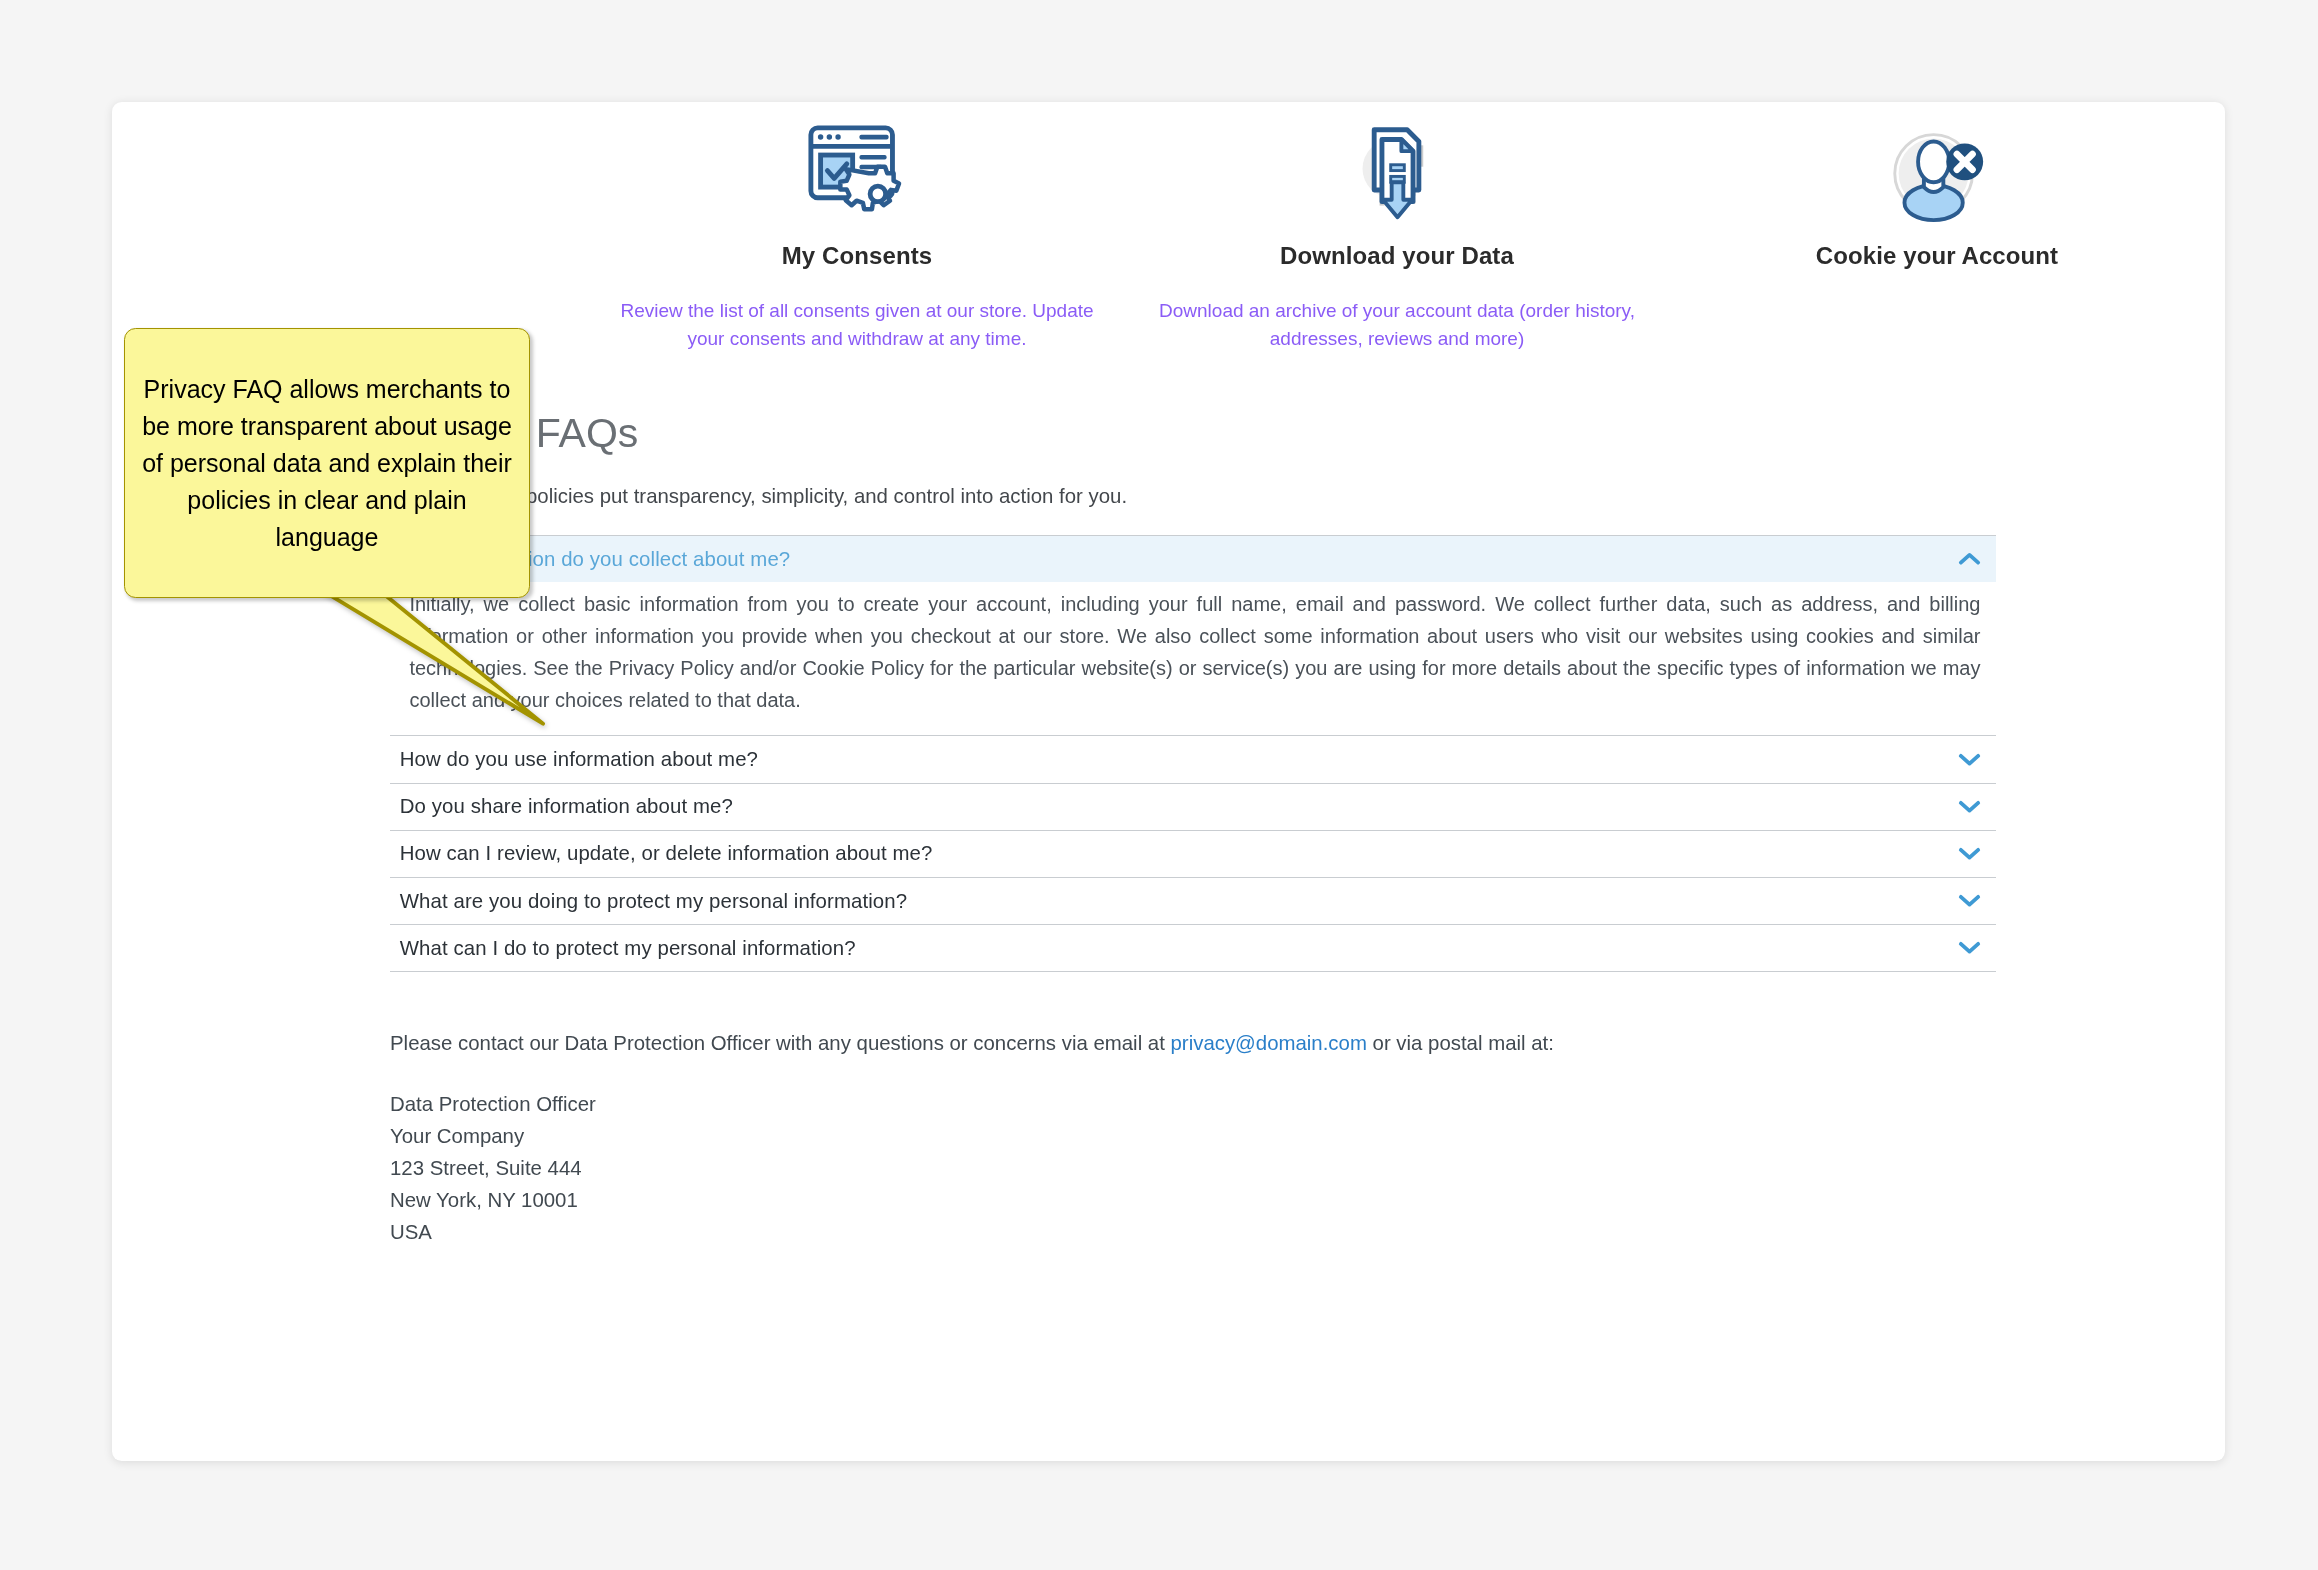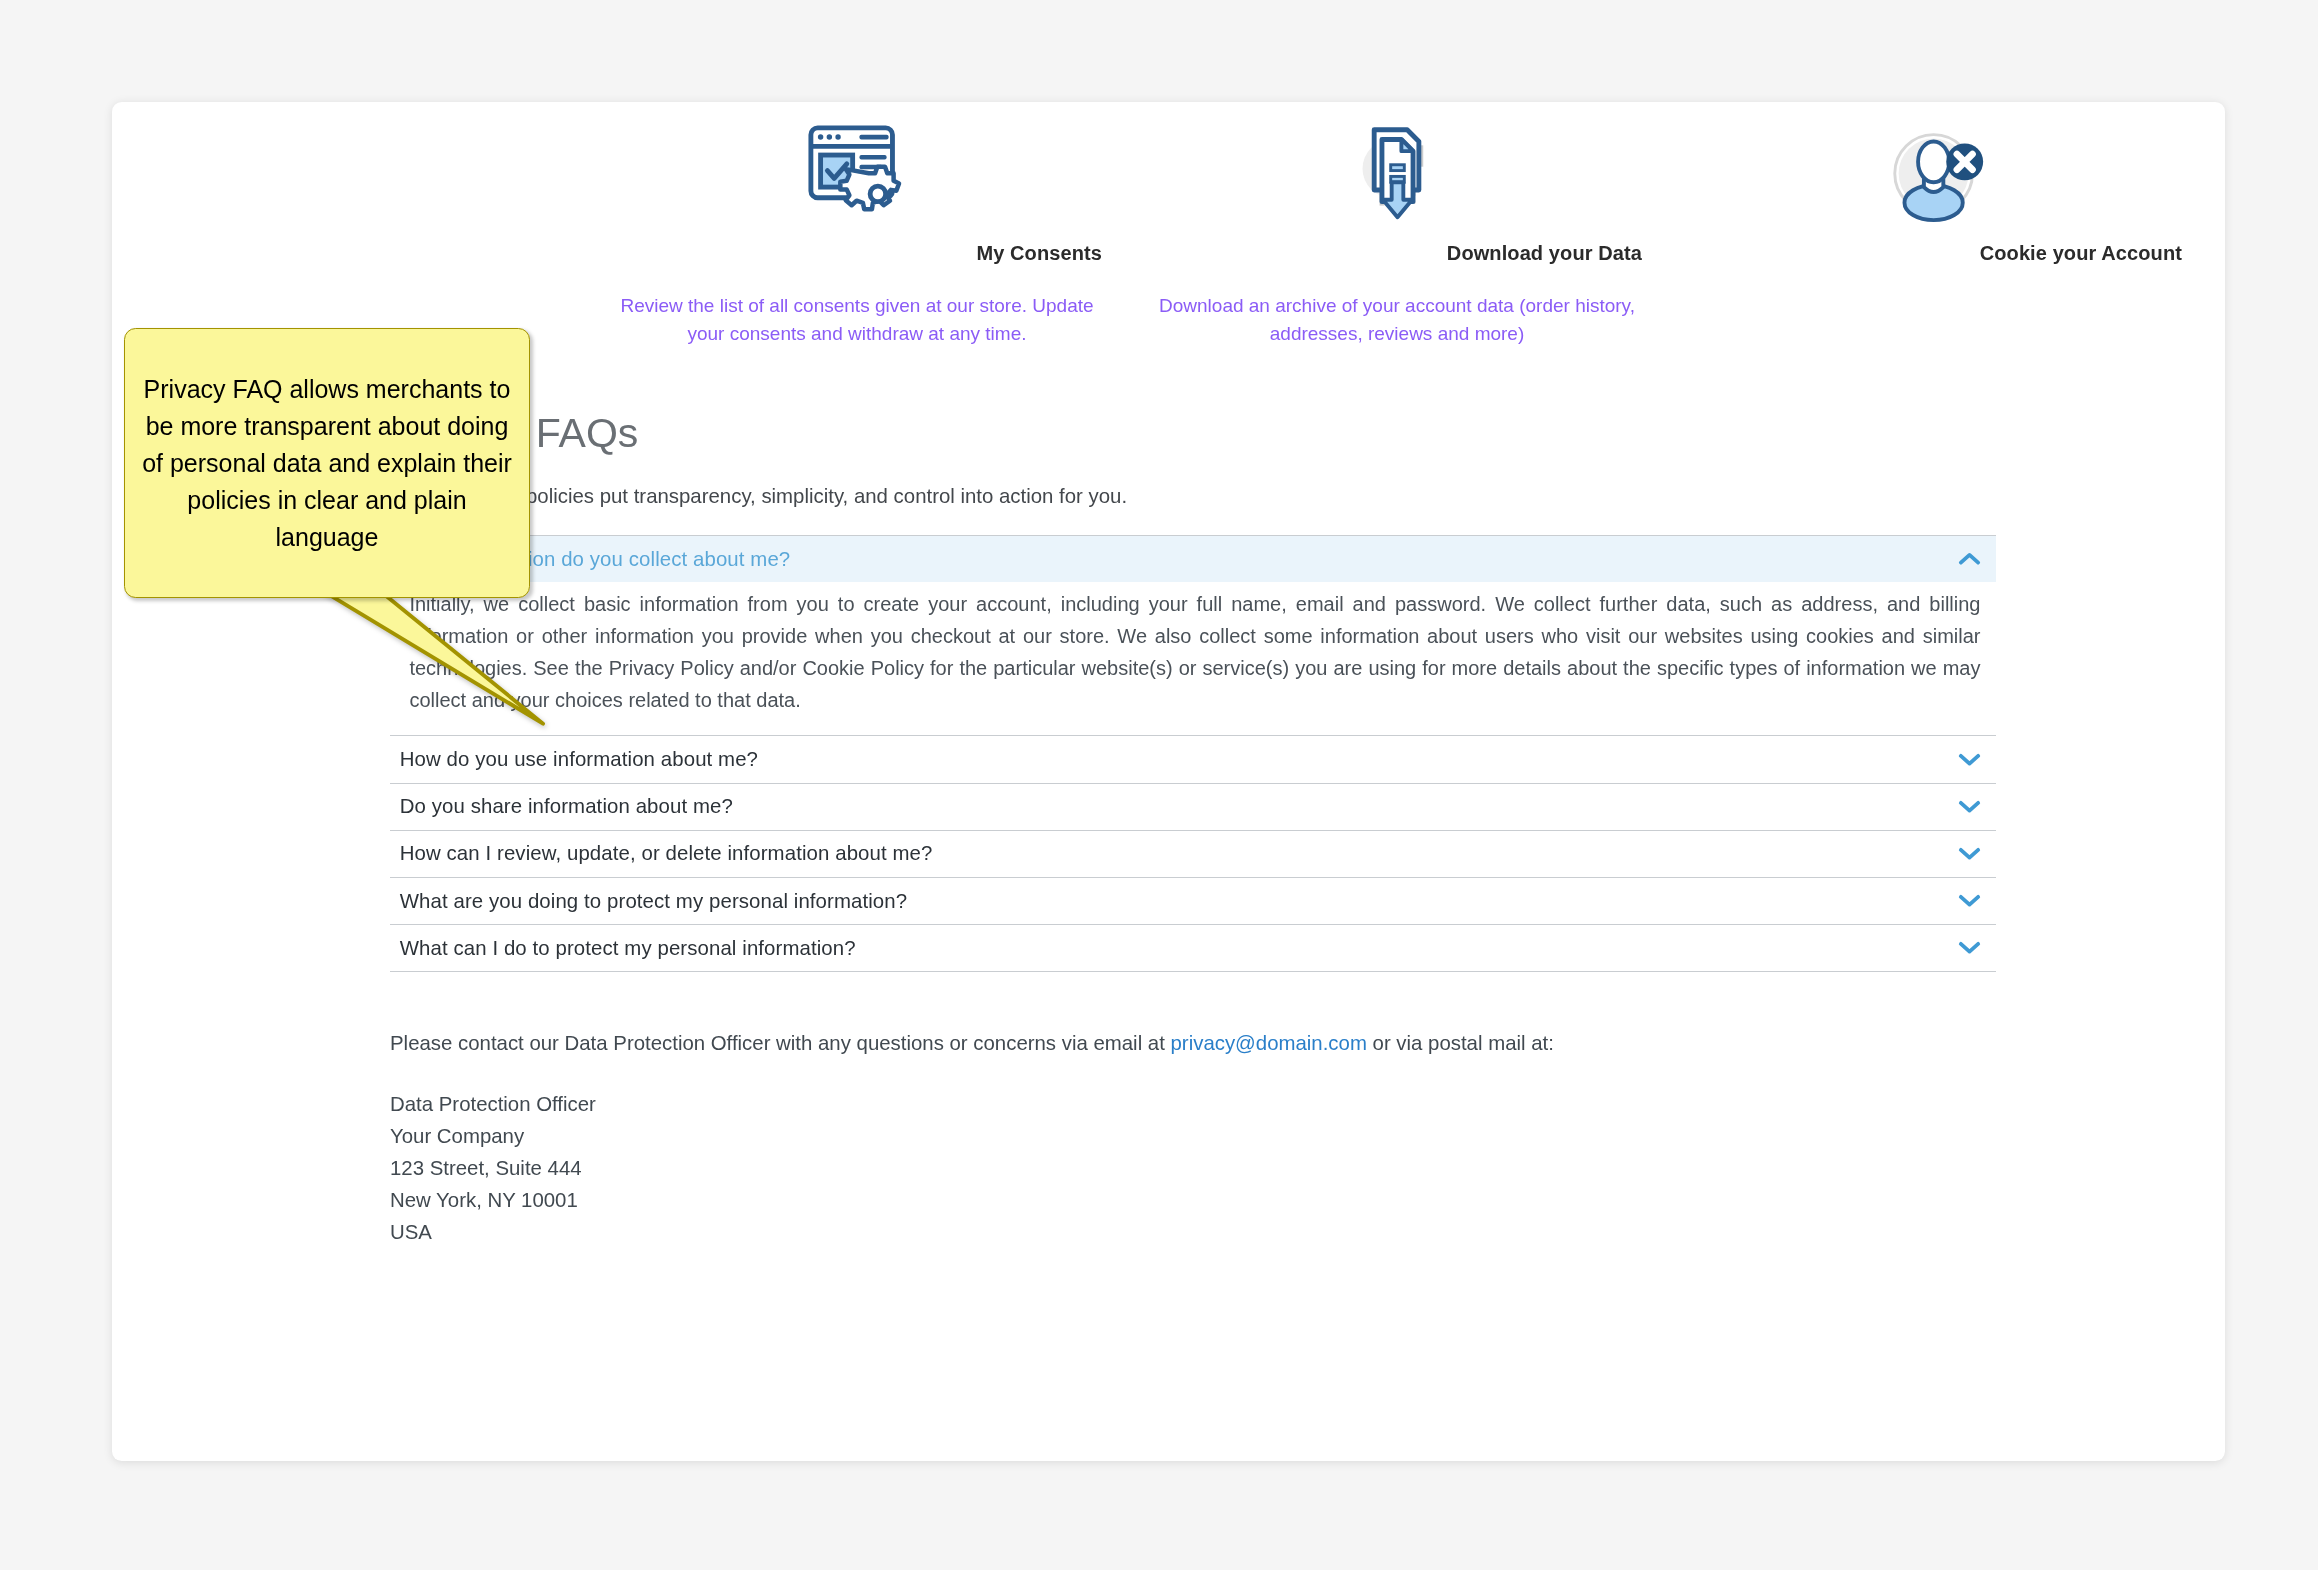--- a/index.html
+++ b/index.html
@@ -42,26 +42,25 @@
     padding: 0 25px;
   }
   .feature-icon {
     height: 115px;
     display: flex;
     align-items: center;
     justify-content: center;
     margin-bottom: 11.6px;
   }
   .feature-title {
-    font-size: 20px;
+    font-size: 24px;
     font-weight: bold;
     color: #2b2b2b;
     letter-spacing: 0.1px;
     margin-bottom: 27px;
-    text-align: right;
   }
   .feature-desc {
     font-size: 19px;
     line-height: 28px;
     color: #8b5cf6;
   }
 
   
   #faq-body {
     position: absolute;
@@ -321,16 +320,16 @@
     </div>
 
   </div>
 </div>
 
 <div id="callout-wrap">
   <svg id="callout-tail" viewBox="0 0 470 430" xmlns="http://www.w3.org/2000/svg">
     <path d="M190 262 L432 408 L238 250 Z" fill="#fbf79a" stroke="#a39300" stroke-width="4" stroke-linejoin="round"></path>
   </svg>
   <div id="callout-box">
-    <div id="callout-text">Privacy FAQ allows merchants to be more transparent about doing of personal data and explain their policies in clear and plain language</div>
+    <div id="callout-text">Privacy FAQ allows merchants to be more transparent about usage of personal data and explain their policies in clear and plain language</div>
   </div>
 </div>
 
 
 </body></html>

